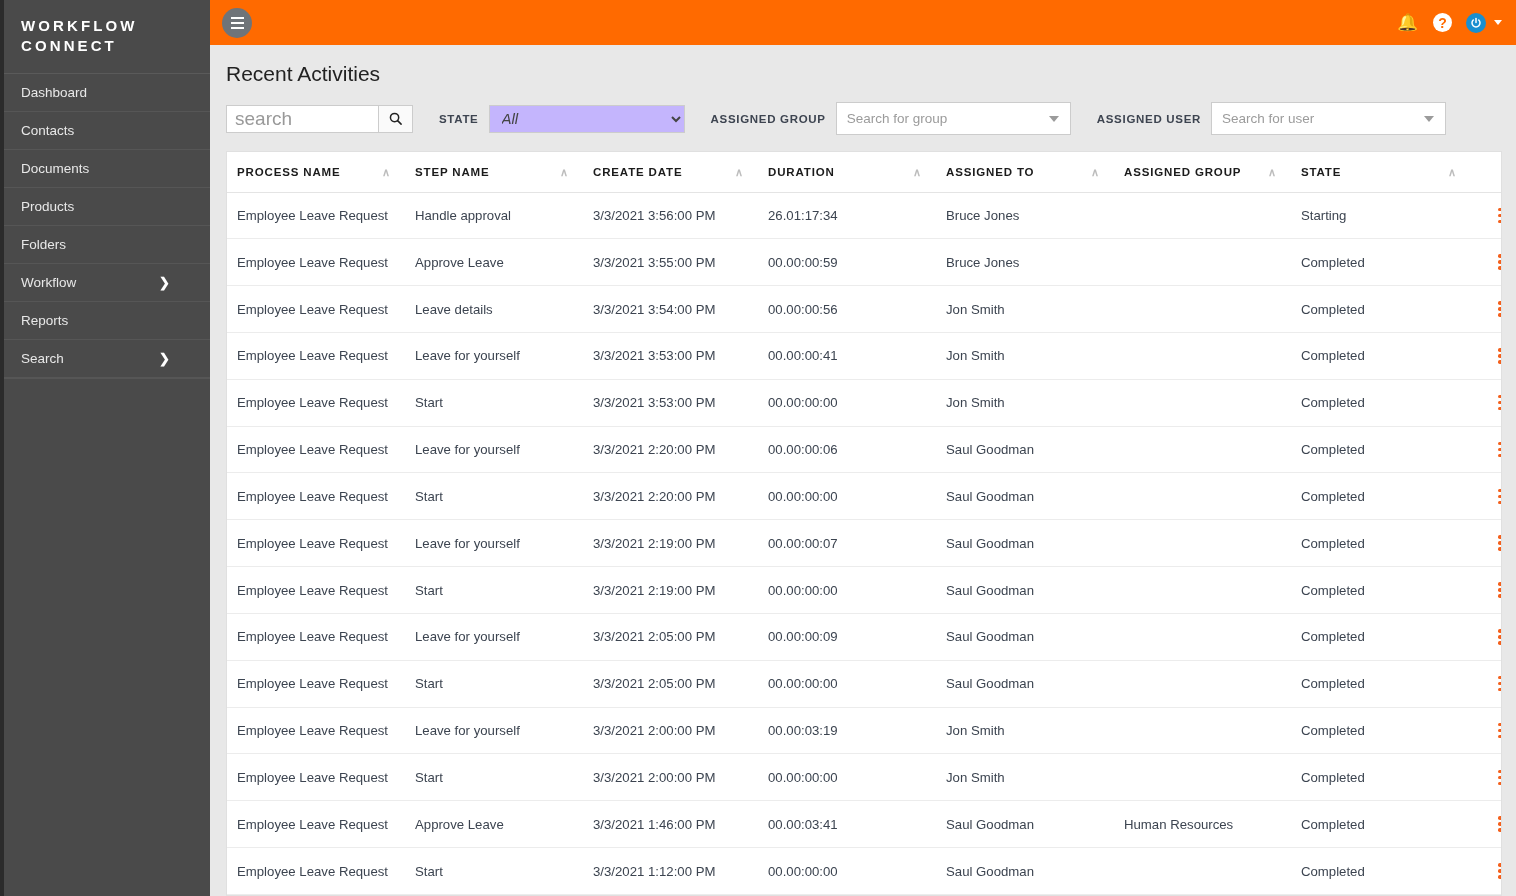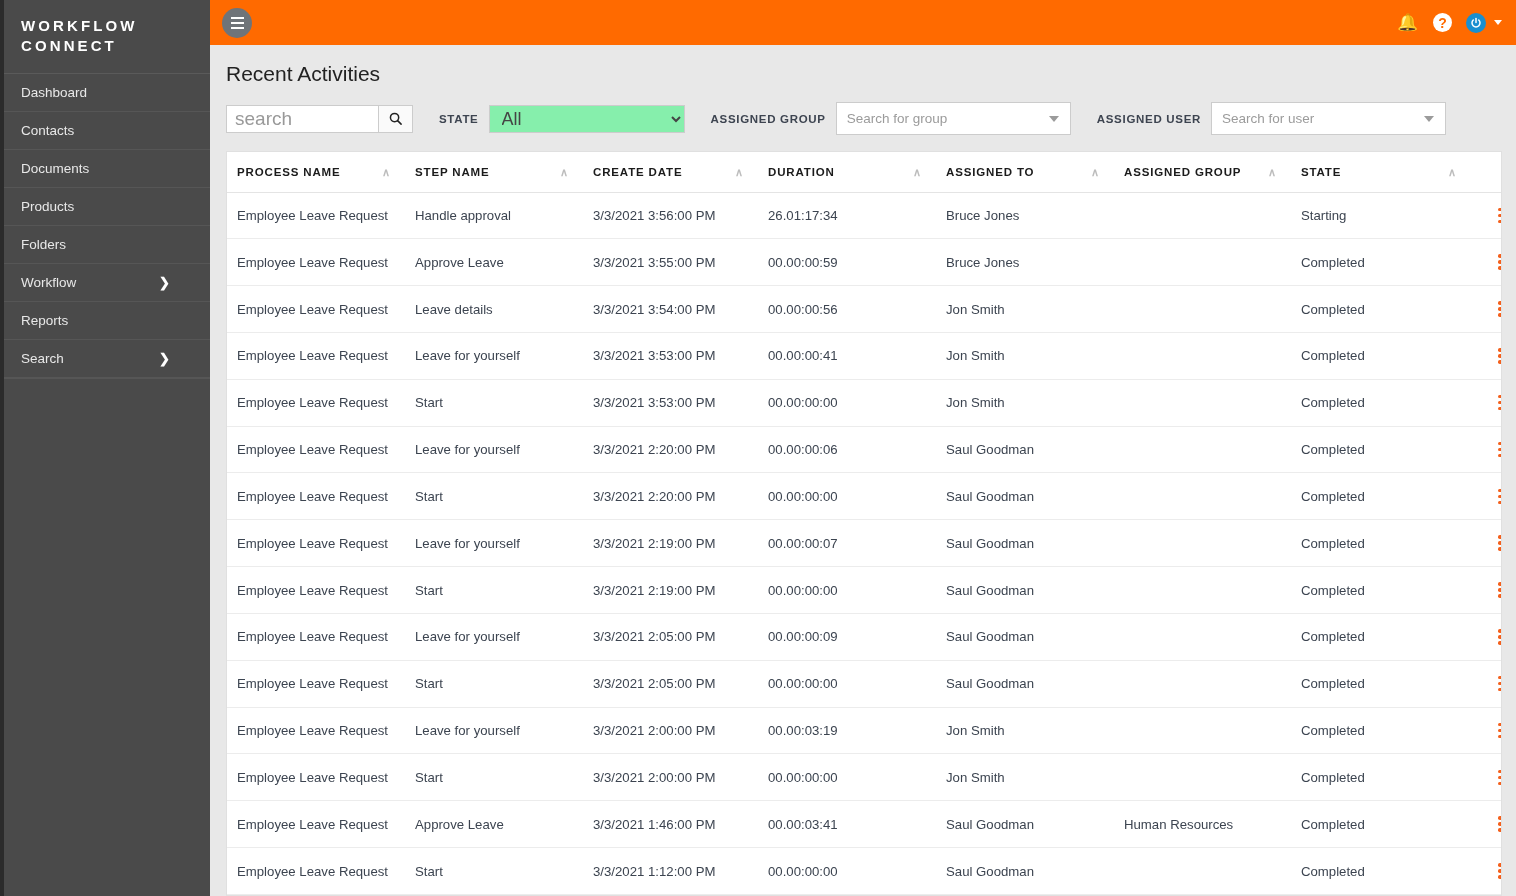--- a/index.html
+++ b/index.html
@@ -102,23 +102,24 @@
   .search-btn {
     width: 35px; height: 28px; border: 1px solid #ccc; background: #fafafa;
     display: flex; align-items: center; justify-content: center; cursor: pointer;
   }
   .search-btn svg { width: 15px; height: 15px; }
   .flt-label {
     font-size: 11.5px; font-weight: bold; letter-spacing: 0.7px;
     color: #3d4450; margin-left: 26px; margin-right: 10px; white-space: nowrap;
   }
   .select-box {
-    height: 28px; border: 1px solid #ccc; background: #86efac; font-size: 18px;
+    height: 28px; border: 1px solid #ccc; background: #c4b5fd; font-size: 15px;
     color: #444; padding: 0 8px; outline: none;
     font-family: "Liberation Sans", sans-serif;
+    font-style: italic;
   }
   .state-select { width: 196px; }
   .combo {
     height: 33px; width: 235px; border: 1px solid #ccc; background: #fff;
     display: flex; align-items: center; padding: 0 10px; cursor: text;
     position: relative;
   }
   .combo span { font-size: 13.5px; color: #9b9b9b; }
   .combo .tri {
     position: absolute; right: 11px; width: 0; height: 0;

